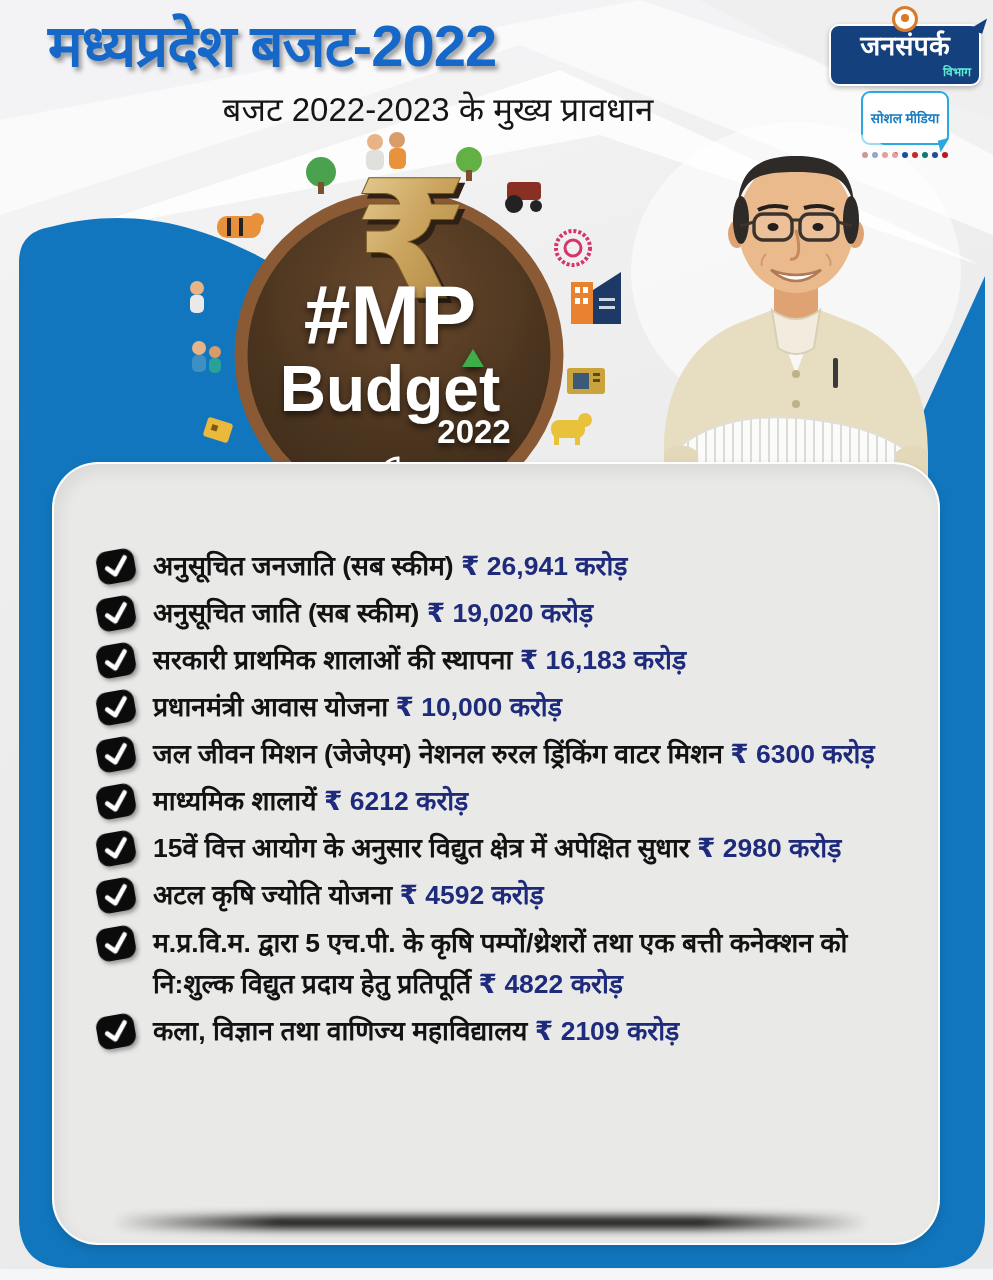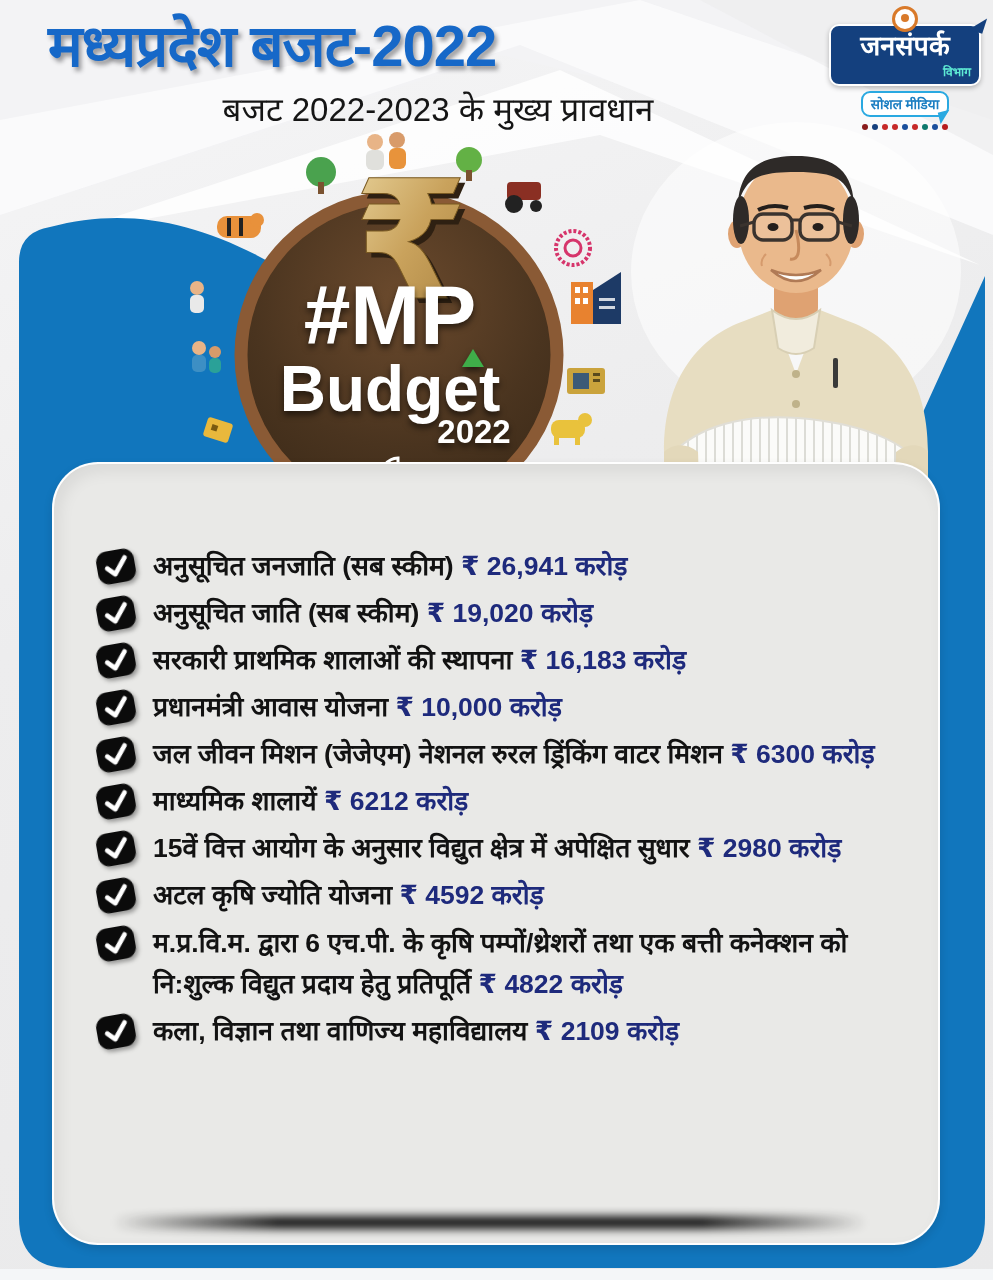--- a/index.html
+++ b/index.html
@@ -22,21 +22,21 @@
   .logo .emblem{width:26px;height:26px;border-radius:50%;background:#fff;border:3px solid #d97a2a;
                 margin:0 auto -8px auto;position:relative;z-index:2;}
   .logo .emblem::after{content:"";position:absolute;left:6px;top:5px;width:8px;height:8px;border-radius:50%;background:#d97a2a;}
   .logo .bubble{position:relative;background:#14407e;border:2px solid #fff;border-radius:10px;
                 padding:6px 8px 4px 8px;box-shadow:0 2px 5px rgba(0,0,0,.25);}
   .logo .bubble::before{content:"";position:absolute;right:-6px;top:-10px;width:0;height:0;
                 border-left:14px solid transparent;border-bottom:16px solid #14407e;transform:rotate(18deg);}
   .logo .org1{color:#fff;font-size:27px;font-weight:bold;line-height:1.1;}
   .logo .org2{color:#5eead4;font-size:12px;font-weight:bold;text-align:right;margin-top:1px;}
   .logo .pill{position:relative;display:inline-block;margin-top:5px;background:#fff;border:2px solid #2aa9e1;
-              color:#1b7ec2;font-size:13.5px;font-weight:bold;border-radius:9px;padding:2px 8px;}
+              color:#1b7ec2;font-size:13.5px;font-weight:bold;border-radius:9px;padding:16px 8px;}
   .logo .pill::after{content:"";position:absolute;right:-4px;bottom:-8px;width:0;height:0;
               border-right:12px solid transparent;border-top:12px solid #2aa9e1;transform:rotate(-14deg);}
   .logo .dots{display:flex;justify-content:center;gap:4px;margin-top:7px;}
   .logo .dots span{width:6px;height:6px;border-radius:50%;display:block;}
 
   
   .badge-wrap{position:absolute;left:169px;top:120px;width:460px;height:470px;}
 
   
   .photo-wrap{position:absolute;left:606px;top:122px;width:382px;height:452px;}
@@ -331,21 +331,21 @@
             <rect x="1" y="1" width="38" height="33" rx="11" fill="#0b0b0b"></rect>
             <path d="M11 18 L18 25 L30 10" stroke="#fff" stroke-width="4.6" fill="none" stroke-linecap="round" stroke-linejoin="round"></path>
           </svg>
           <p class="item-text"><span>अटल कृषि ज्योति योजना</span> <span class="amt">₹ 4592 करोड़</span></p>
         </div>
         <div class="item">
           <svg class="check" viewBox="0 0 40 35">
             <rect x="1" y="1" width="38" height="33" rx="11" fill="#0b0b0b"></rect>
             <path d="M11 18 L18 25 L30 10" stroke="#fff" stroke-width="4.6" fill="none" stroke-linecap="round" stroke-linejoin="round"></path>
           </svg>
-          <p class="item-text"><span>म.प्र.वि.म. द्वारा 6 एच.पी. के कृषि पम्पों/थ्रेशरों तथा एक बत्ती कनेक्शन को नि:शुल्क विद्युत प्रदाय हेतु प्रतिपूर्ति</span> <span class="amt">₹ 4822 करोड़</span></p>
+          <p class="item-text"><span>म.प्र.वि.म. द्वारा 5 एच.पी. के कृषि पम्पों/थ्रेशरों तथा एक बत्ती कनेक्शन को नि:शुल्क विद्युत प्रदाय हेतु प्रतिपूर्ति</span> <span class="amt">₹ 4822 करोड़</span></p>
         </div>
         <div class="item">
           <svg class="check" viewBox="0 0 40 35">
             <rect x="1" y="1" width="38" height="33" rx="11" fill="#0b0b0b"></rect>
             <path d="M11 18 L18 25 L30 10" stroke="#fff" stroke-width="4.6" fill="none" stroke-linecap="round" stroke-linejoin="round"></path>
           </svg>
           <p class="item-text"><span>कला, विज्ञान तथा वाणिज्य महाविद्यालय </span> <span class="amt">₹ 2109 करोड़</span></p>
         </div>
       </div>
     <div class="card-smudge"></div>

